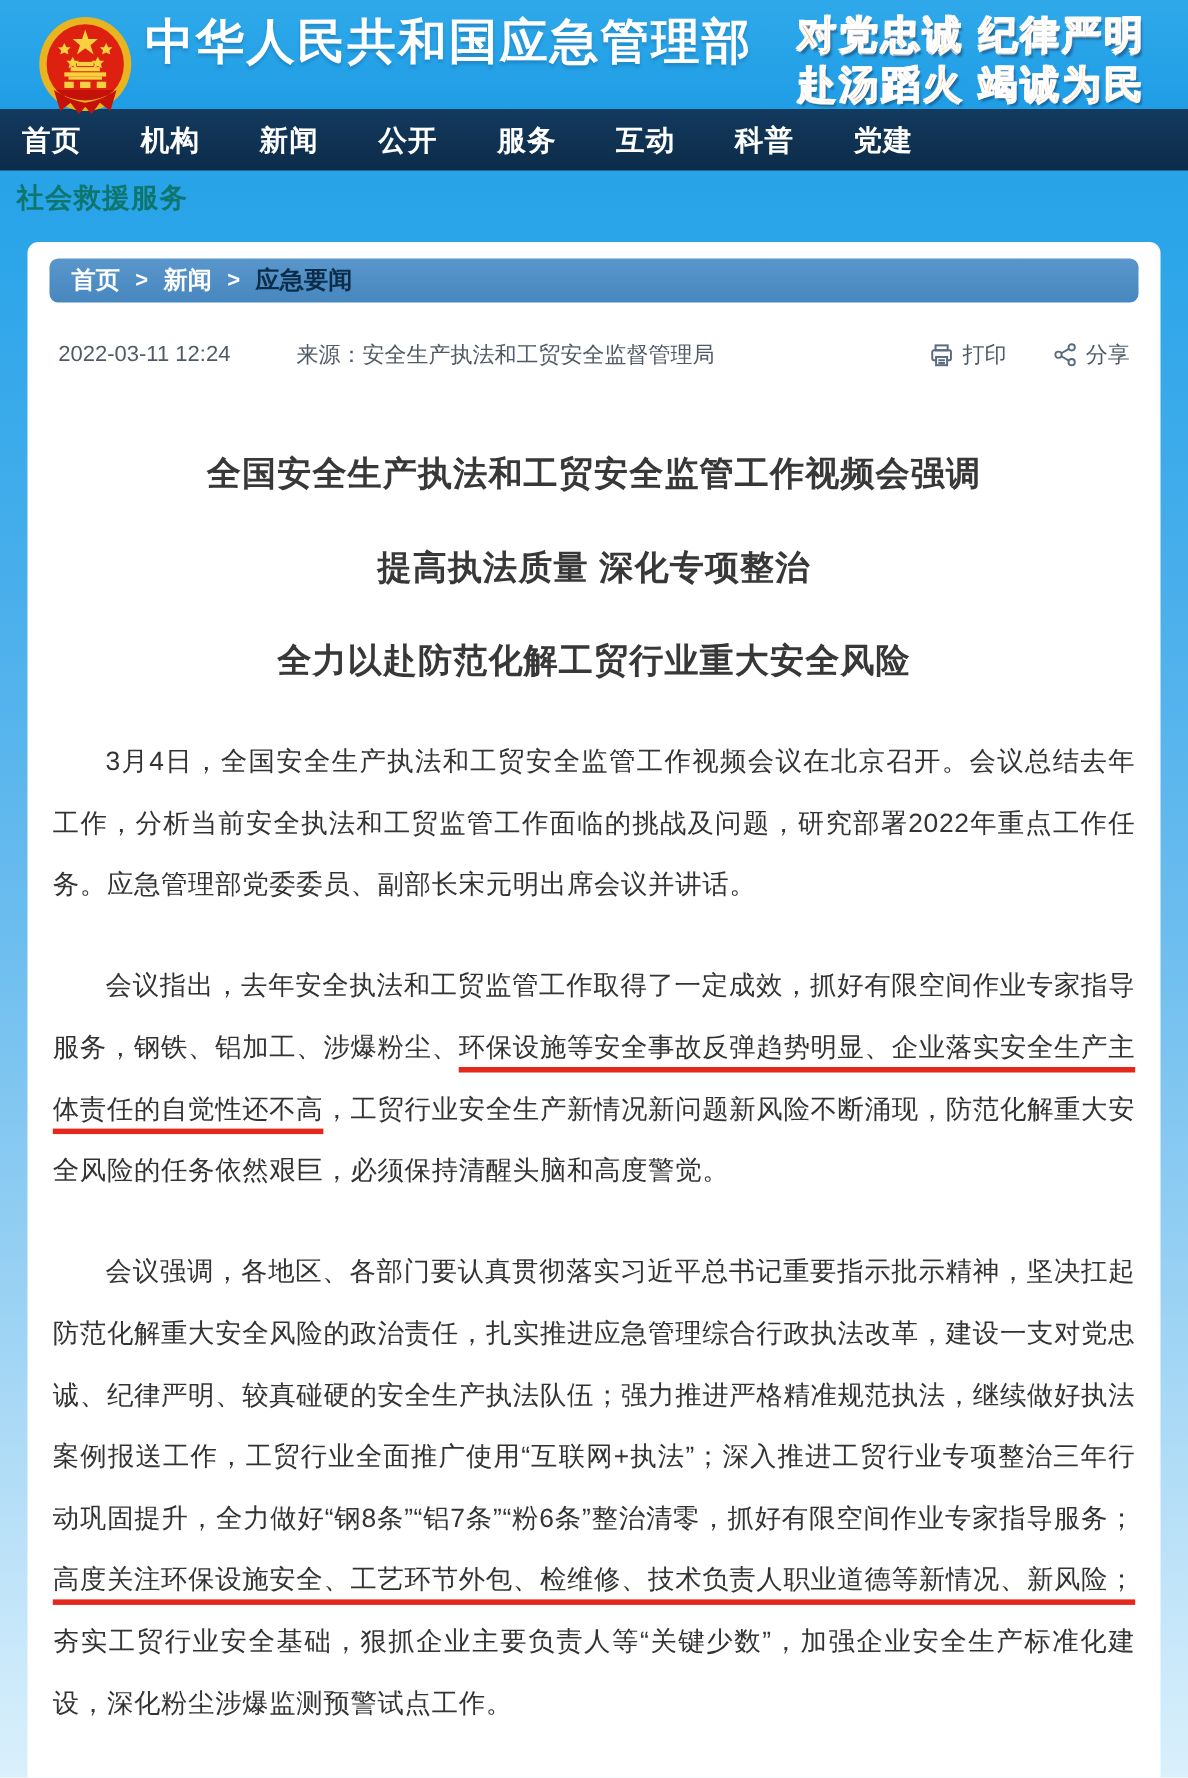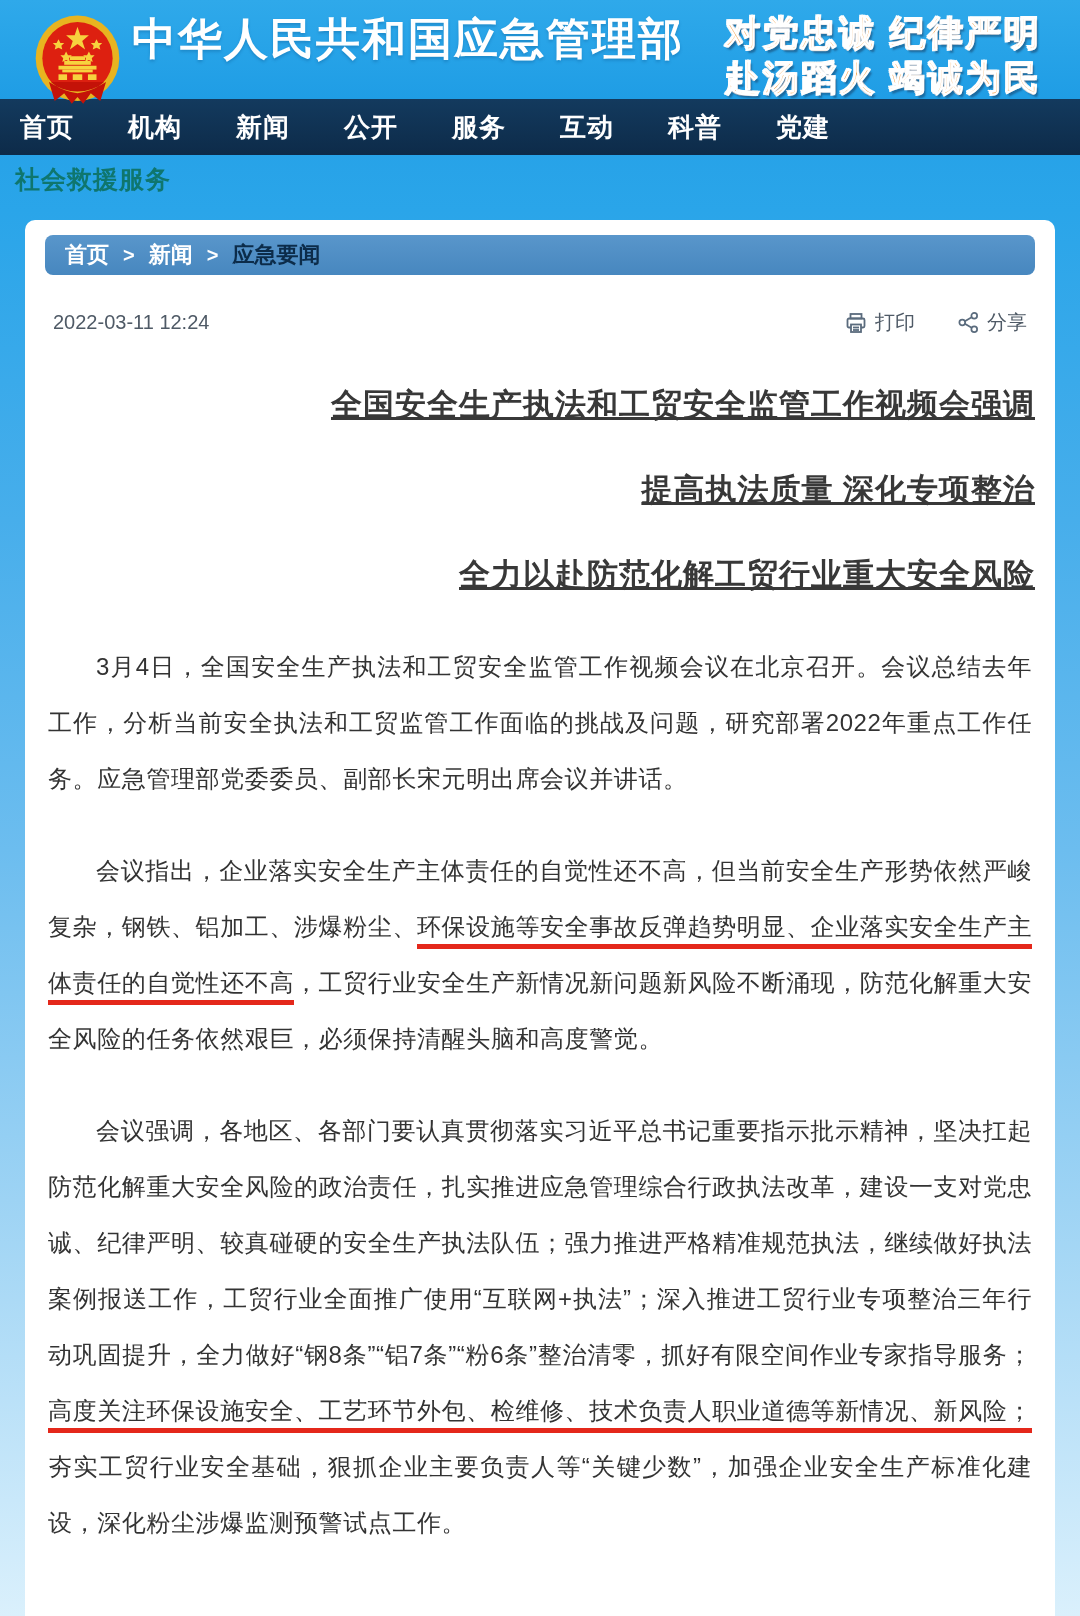--- a/index.html
+++ b/index.html
@@ -32,21 +32,21 @@
   .crumb-link{color:#ffffff;margin-right:14px;cursor:pointer;}
   .crumb-sep{color:#ffffff;margin-right:14px;font-size:20px;}
   .crumb-current{color:#0c2c4a;}
   
   .meta{display:flex;align-items:center;margin:34px 8px 0 8px;font-size:20px;color:#4f5a66;}
   .meta-date{margin-right:60px;}
   .meta-right{margin-left:auto;display:flex;align-items:center;gap:42px;}
   .meta-group{display:flex;align-items:center;gap:7px;cursor:pointer;}
   .meta-group svg{display:block;}
   
-  .article-title{margin-top:48px;text-align:right;color:#383838;text-decoration:underline;}
+  .article-title{margin-top:74px;text-align:center;color:#383838;}
   .article-title div{font-size:31px;font-weight:bold;letter-spacing:1px;margin-bottom:43px;}
   .article-body{margin-top:14px;padding:0 3px;font-size:24px;line-height:56px;color:#333333;
     letter-spacing:.6px;text-align:justify;}
   .article-body p{margin:36px 0;text-indent:2em;}
   .u{border-bottom:5px solid #e4281b;padding-bottom:4px;}
 </style>
 </head>
 <body>
 
 <div class="site-header">
@@ -97,20 +97,21 @@
   <div class="breadcrumb" id="breadcrumb">
       <span class="crumb-link">首页</span>
       <span class="crumb-sep">&gt;</span>
       <span class="crumb-link">新闻</span>
       <span class="crumb-sep">&gt;</span>
       <span class="crumb-current">应急要闻</span>
     </div>
 
   <div class="meta">
     <span class="meta-date">2022-03-11 12:24</span>
+    <span>来源：安全生产执法和工贸安全监督管理局</span>
     <span class="meta-right">
       <span class="meta-group">
         <svg width="24" height="24" viewBox="0 0 24 24" fill="none" stroke="#5a6b7d" stroke-width="1.8">
           <rect x="6.5" y="3" width="11" height="4.5"></rect>
           <rect x="3.5" y="7.5" width="17" height="9" rx="1.5"></rect>
           <rect x="7" y="13.5" width="10" height="7.5" fill="#ffffff"></rect>
           <line x1="9" y1="16.5" x2="15" y2="16.5"></line>
             <line x1="9" y1="19" x2="15" y2="19"></line>
         </svg>
         <span>打印</span>
@@ -129,17 +130,17 @@
   </div>
 
   <div class="article-title" id="article-title">
       <div>全国安全生产执法和工贸安全监管工作视频会强调</div>
       <div>提高执法质量 深化专项整治</div>
       <div>全力以赴防范化解工贸行业重大安全风险</div>
     </div>
 
   <div class="article-body" id="article-body">
       <p><span>3月4日，全国安全生产执法和工贸安全监管工作视频会议在北京召开。会议总结去年工作，分析当前安全执法和工贸监管工作面临的挑战及问题，研究部署2022年重点工作任务。应急管理部党委委员、副部长宋元明出席会议并讲话。</span></p>
-      <p><span>会议指出，企业落实安全生产主体责任的自觉性还不高，但当前安全生产形势依然严峻复杂，钢铁、铝加工、涉爆粉尘、</span><span class="u">环保设施等安全事故反弹趋势明显、企业落实安全生产主体责任的自觉性还不高</span><span>，工贸行业安全生产新情况新问题新风险不断涌现，防范化解重大安全风险的任务依然艰巨，必须保持清醒头脑和高度警觉。</span></p>
+      <p><span>会议指出，去年安全执法和工贸监管工作取得了一定成效，抓好有限空间作业专家指导服务，钢铁、铝加工、涉爆粉尘、</span><span class="u">环保设施等安全事故反弹趋势明显、企业落实安全生产主体责任的自觉性还不高</span><span>，工贸行业安全生产新情况新问题新风险不断涌现，防范化解重大安全风险的任务依然艰巨，必须保持清醒头脑和高度警觉。</span></p>
       <p><span>会议强调，各地区、各部门要认真贯彻落实习近平总书记重要指示批示精神，坚决扛起防范化解重大安全风险的政治责任，扎实推进应急管理综合行政执法改革，建设一支对党忠诚、纪律严明、较真碰硬的安全生产执法队伍；强力推进严格精准规范执法，继续做好执法案例报送工作，工贸行业全面推广使用“互联网+执法”；深入推进工贸行业专项整治三年行动巩固提升，全力做好“钢8条”“铝7条”“粉6条”整治清零，抓好有限空间作业专家指导服务；</span><span class="u">高度关注环保设施安全、工艺环节外包、检维修、技术负责人职业道德等新情况、新风险；</span><span>夯实工贸行业安全基础，狠抓企业主要负责人等“关键少数”，加强企业安全生产标准化建设，深化粉尘涉爆监测预警试点工作。</span></p>
     </div>
 
 </div>
 
 </body></html>

